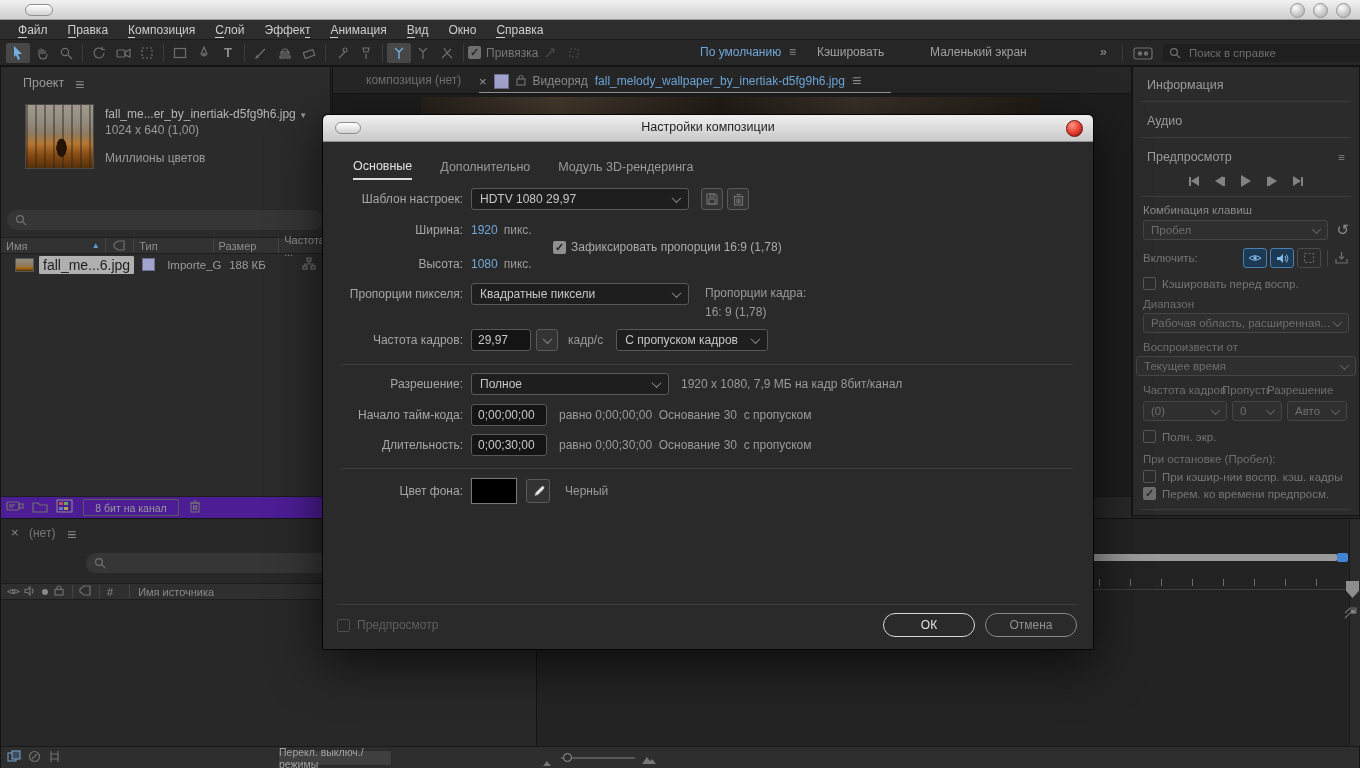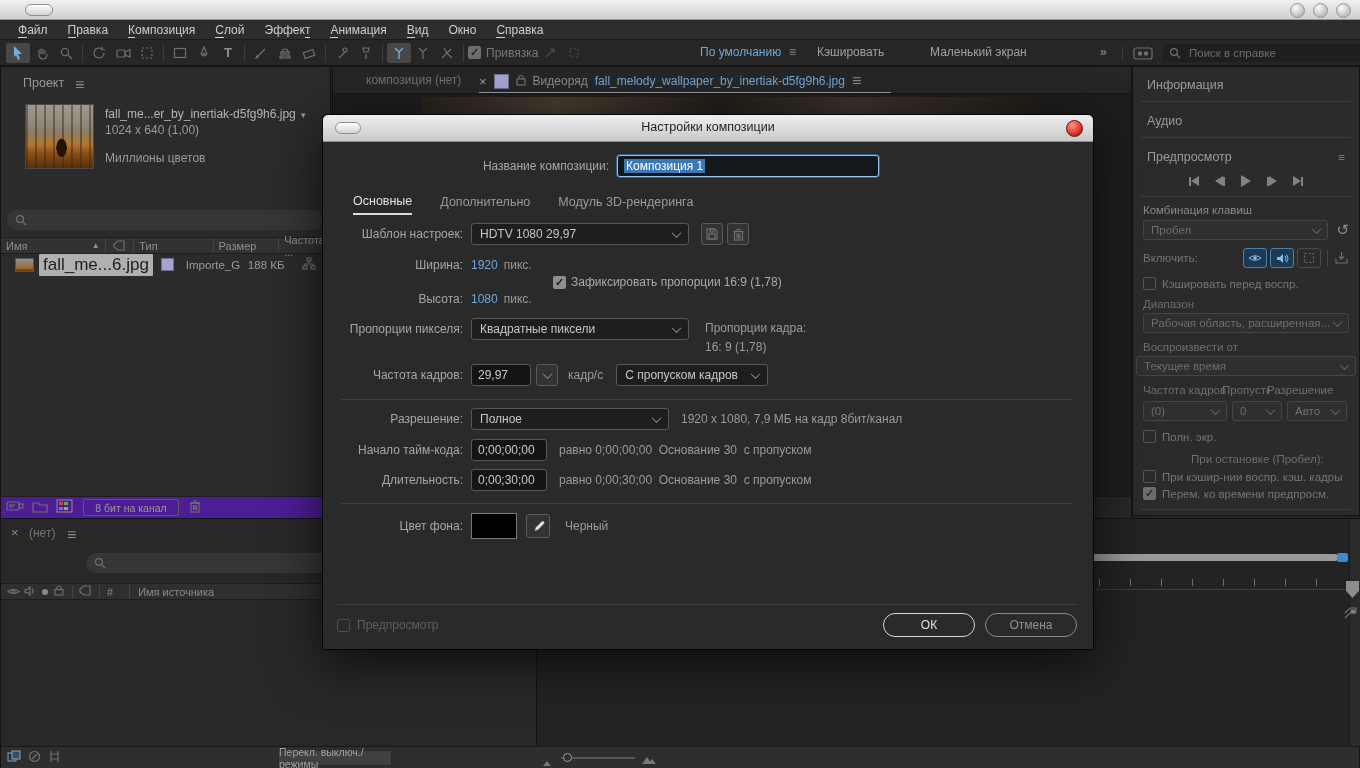--- a/index.html
+++ b/index.html
@@ -48,21 +48,21 @@
       radial-gradient(ellipse 9px 16px at 53% 68%, #241307 0 55%, rgba(0,0,0,0) 60%),
       repeating-linear-gradient(90deg, rgba(46,38,28,0.45) 0 2px, rgba(0,0,0,0) 2px 9px),
       linear-gradient(180deg,#a09a8e 0%,#918a7d 28%,#8d7c62 45%,#b5762f 62%,#8a4d14 78%,#55300a 100%);
       border:1px solid #4a4a4a;}
   .minithumb{background:linear-gradient(180deg,#958d80 0%,#8d7c62 50%,#a86a20 75%,#5a3408 100%);
       border:1px solid #555;}
   .psearch{background:#363636;border-radius:10px;display:flex;align-items:center;padding:0 8px;gap:6px;}
   .phead-row{background:#323232;border-top:1px solid #1e1e1e;border-bottom:1px solid #1e1e1e;
              display:flex;align-items:center;font-size:11px;color:#8f8f8f;}
   .phcell{display:flex;align-items:center;height:100%;padding:0 5px;border-right:1px solid #454545;}
-  .namechip{background:#b0b0b0;color:#1e1e1e;font-size:17px;padding:1px 4px;border-radius:1px;}
+  .namechip{background:#b0b0b0;color:#1e1e1e;font-size:14px;padding:1px 4px;border-radius:1px;}
   .label-sq{width:11px;height:11px;background:#a3a3cf;border:1px solid #6d6d8f;}
   .btn8bit{border:1px solid #5a5a5a;color:#9a9a9a;font-size:10.5px;display:flex;align-items:center;
            justify-content:center;border-radius:1px;}
 
   
   .vtabbar{height:26px;background:#262626;border-bottom:1px solid #161616;position:relative;}
   .imgstrip{background:linear-gradient(90deg,#27211b,#453a2d 22%,#231d17 48%,#3a3129 70%,#221c16 100%);}
 
   
   .rp{color:#757575;font-size:11.5px;}
@@ -471,21 +471,21 @@
         </span>
       <span class="ddl" style="width:60px;">
           <span>Авто</span>
           <span class="chev dim"></span>
         </span>
     </div>
     <div class="flex" style="padding:0 10px;margin-top:9px;gap:6px;">
       <span class="cb off"></span>
       <span>Полн. экр.</span>
     </div>
-    <div style="padding:0 22px;margin-top:10px;color:#6e6e6e;margin-left:36px;">При остановке (Пробел):</div>
+    <div style="padding:0 10px;margin-top:10px;color:#6e6e6e;">При остановке (Пробел):</div>
     <div class="flex" style="padding:0 10px;margin-top:5px;gap:6px;">
       <span class="cb off"></span>
       <span style="white-space:nowrap;">При кэшир-нии воспр. кэш. кадры</span>
     </div>
     <div class="flex" style="padding:0 10px;margin-top:4px;gap:6px;">
       <span class="cb on dimmer">✓</span>
       <span>Перем. ко времени предпросм.</span>
     </div>
     <div class="hr" style="margin-top:9px;"></div>
     <div style="padding:0 14px;height:20px;margin-top:6px;" class="flex pheader">Эффекты и шаблоны</div>
@@ -576,26 +576,20 @@
     </div>
   </div>
 
   <div class="abs dialog">
     <div class="dtitle">
       <span class="pill"></span>
       <span class="cap">Настройки композиции</span>
       <span class="redbtn"></span>
     </div>
 
-    <div class="drow" style="margin-top:13px;">
-      <span class="dlabel" style="flex-basis:278px;">Название композиции:</span>
-      <span class="ti" style="width:262px;background:#14171b;border:1px solid #9cc3e8;box-shadow:0 0 0 1px #2f5f8f;">
-        <span style="background:#3a78b8;color:#fff;padding:0 2px;">Композиция 1</span>
-      </span>
-    </div>
 
     <div class="flex" style="margin:17px 0 0 30px;gap:28px;">
       <span class="dtab active">Основные</span>
       <span class="dtab">Дополнительно</span>
       <span class="dtab">Модуль 3D-рендеринга</span>
     </div>
 
     <div class="drow" style="margin-top:8px;">
       <span class="dlabel">Шаблон настроек:</span>
       <span class="dd" style="width:218px;">

